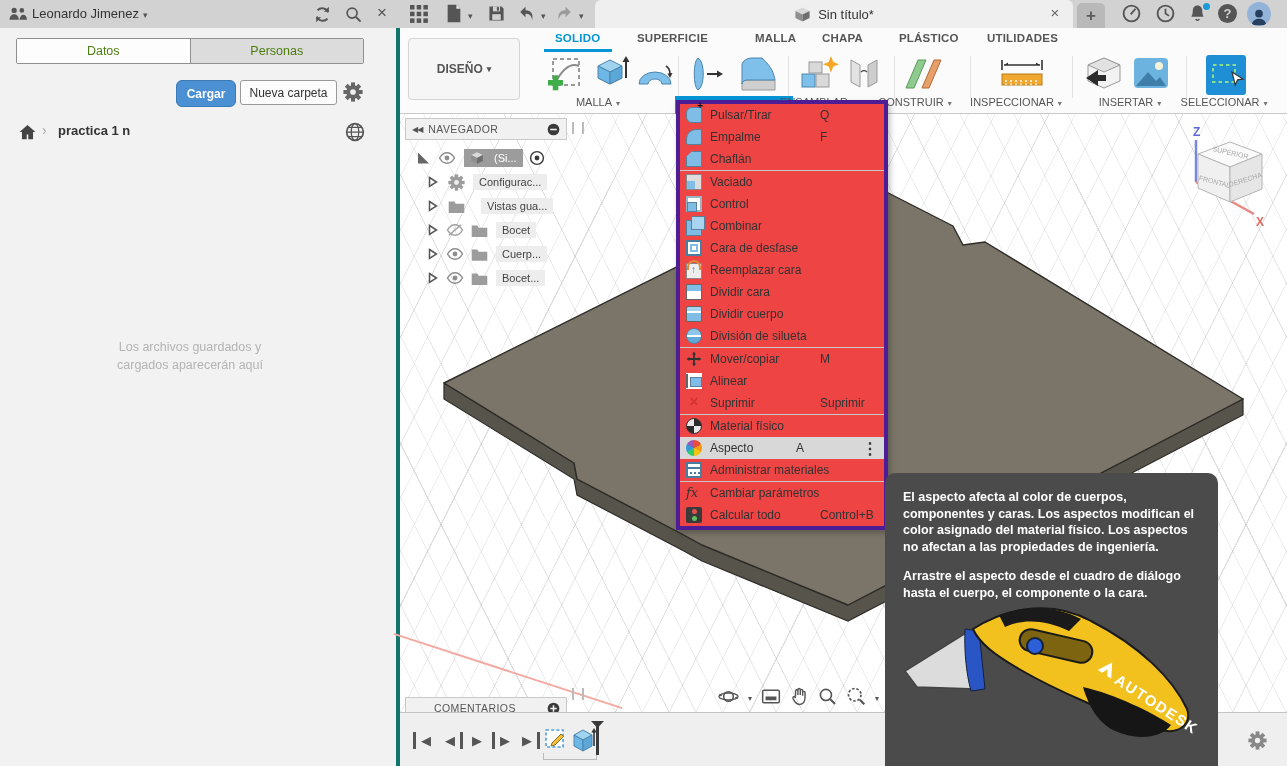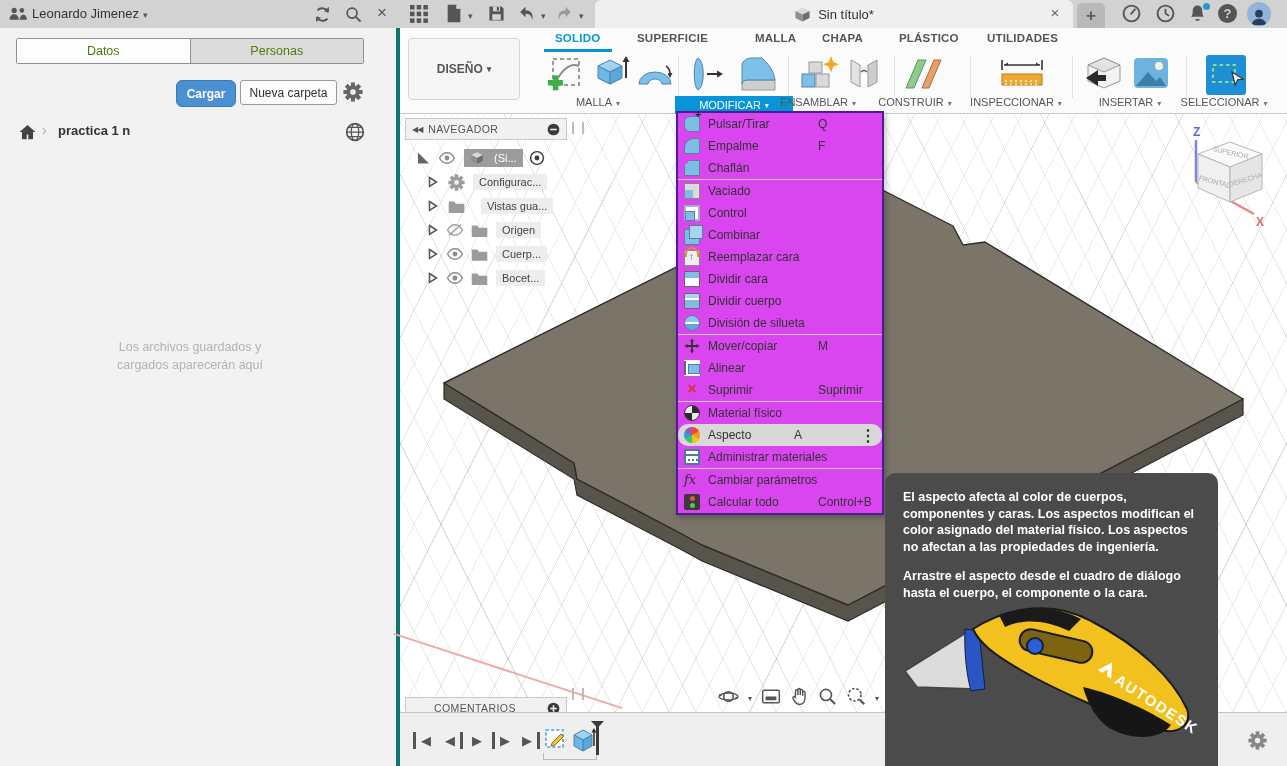--- a/index.html
+++ b/index.html
@@ -94,23 +94,23 @@
   .tlb.barL{border-left:3px solid #555;}
   .tlb.barR{border-right:3px solid #555;}
   .tlb.gL::before{content:"◀";}
   .tlb.gR::before{content:"▶";}
   #tl-bracket{left:143px;top:40px;width:52px;height:6px;border:1px solid #bbb;border-top:none;}
   #playhead{left:196px;top:8px;width:3px;height:34px;background:#3a3a3a;}
   #playhead::before{content:"";position:absolute;left:-5px;top:0;width:13px;height:7px;background:#3a3a3a;clip-path:polygon(0 0,100% 0,50% 100%);}
   #bb-gear{left:848px;top:18px;color:#888;}
 
   
-  #modmenu{left:676px;top:111px;width:204px;background:#d946ef;border:2px solid #4c1d95;box-shadow:2px 3px 6px rgba(0,0,0,.25);z-index:50;}
+  #modmenu{left:676px;top:100px;width:204px;background:#ef4444;border:4px solid #4c1d95;box-shadow:2px 3px 6px rgba(0,0,0,.25);z-index:50;}
   .mrow{height:22px;display:flex;align-items:center;padding:0 6px;gap:8px;}
-  .mrow.hl{background:#d8d8d8;border-radius:10px;}
+  .mrow.hl{background:#d8d8d8;}
   .mlb{font-size:12px;color:#333;flex:1;white-space:nowrap;}
   .mks{font-size:12px;color:#333;width:58px;white-space:nowrap;}
   .mdots{color:#333;font-weight:bold;}
   .mdots::after{content:"⋮";}
   .msep{height:1px;background:#c9c9c9;margin:0;}
   .mi{width:16px;height:16px;position:relative;flex:none;box-sizing:border-box;display:block;}
   .mi-pulsar{background:#7fbce6;border:1px solid #58809c;border-radius:6px 2px 2px 6px;}
   .mi-pulsar::after{content:"+";position:absolute;right:-2px;top:-8px;font-size:10px;font-weight:bold;color:#111;}
   .mi-empalme{background:#7fbce6;border:1px solid #58809c;border-radius:10px 2px 2px 2px;}
   .mi-chaflan{background:#7fbce6;border:1px solid #58809c;clip-path:polygon(38% 0,100% 0,100% 100%,0 100%,0 38%);}
@@ -552,21 +552,21 @@
     <div class="trow" style="left:28px;top:106px">
       <svg class="ic tri" width="10" height="12">
           <use href="#sym-tri"></use>
         </svg>
       <svg class="ic" style="margin-left:8px;color:#a0a0a0" width="18" height="12">
           <use href="#sym-eyeoff"></use>
         </svg>
       <svg class="ic gico" style="margin-left:7px" width="17" height="15">
           <use href="#sym-folder"></use>
         </svg>
-      <span class="pill" style="margin-left:8px">Origen</span>
+      <span class="pill" style="margin-left:8px">Bocet</span>
     </div>
     <div class="trow" style="left:28px;top:130px">
       <svg class="ic tri" width="10" height="12">
           <use href="#sym-tri"></use>
         </svg>
       <svg class="ic" style="margin-left:8px;color:#8d8d8d" width="18" height="12">
           <use href="#sym-eye"></use>
         </svg>
       <svg class="ic gico" style="margin-left:7px" width="17" height="15">
           <use href="#sym-folder"></use>
@@ -682,20 +682,25 @@
         <span class="mks"></span>
       </div>
     <div class="mrow">
         <span class="mi mi-escala"></span>
         <span class="mlb">Control</span>
         <span class="mks"></span>
       </div>
     <div class="mrow">
         <span class="mi mi-combinar"></span>
         <span class="mlb">Combinar</span>
+        <span class="mks"></span>
+      </div>
+    <div class="mrow">
+        <span class="mi mi-caradesfase"></span>
+        <span class="mlb">Cara de desfase</span>
         <span class="mks"></span>
       </div>
     <div class="mrow">
         <span class="mi mi-reemplazar"></span>
         <span class="mlb">Reemplazar cara</span>
         <span class="mks"></span>
       </div>
     <div class="mrow">
         <span class="mi mi-dividircara"></span>
         <span class="mlb">Dividir cara</span>

